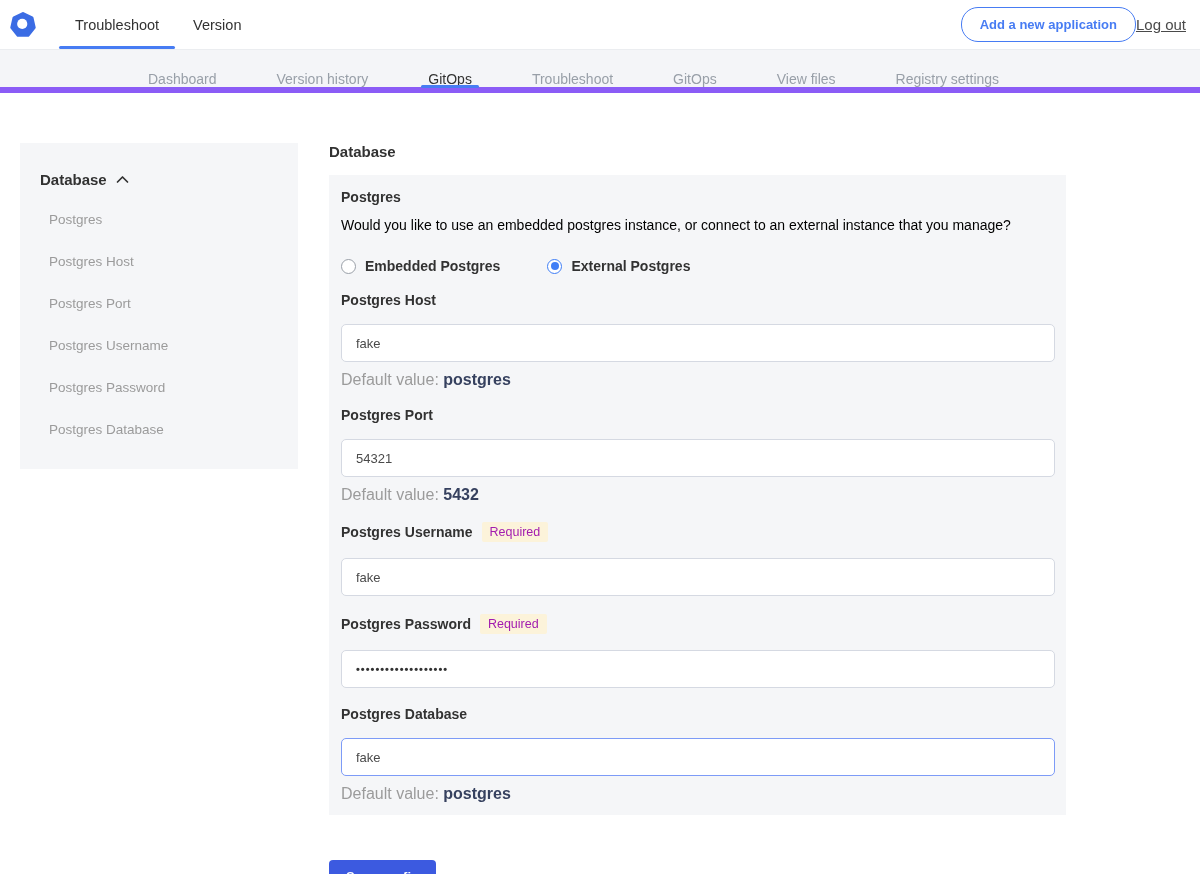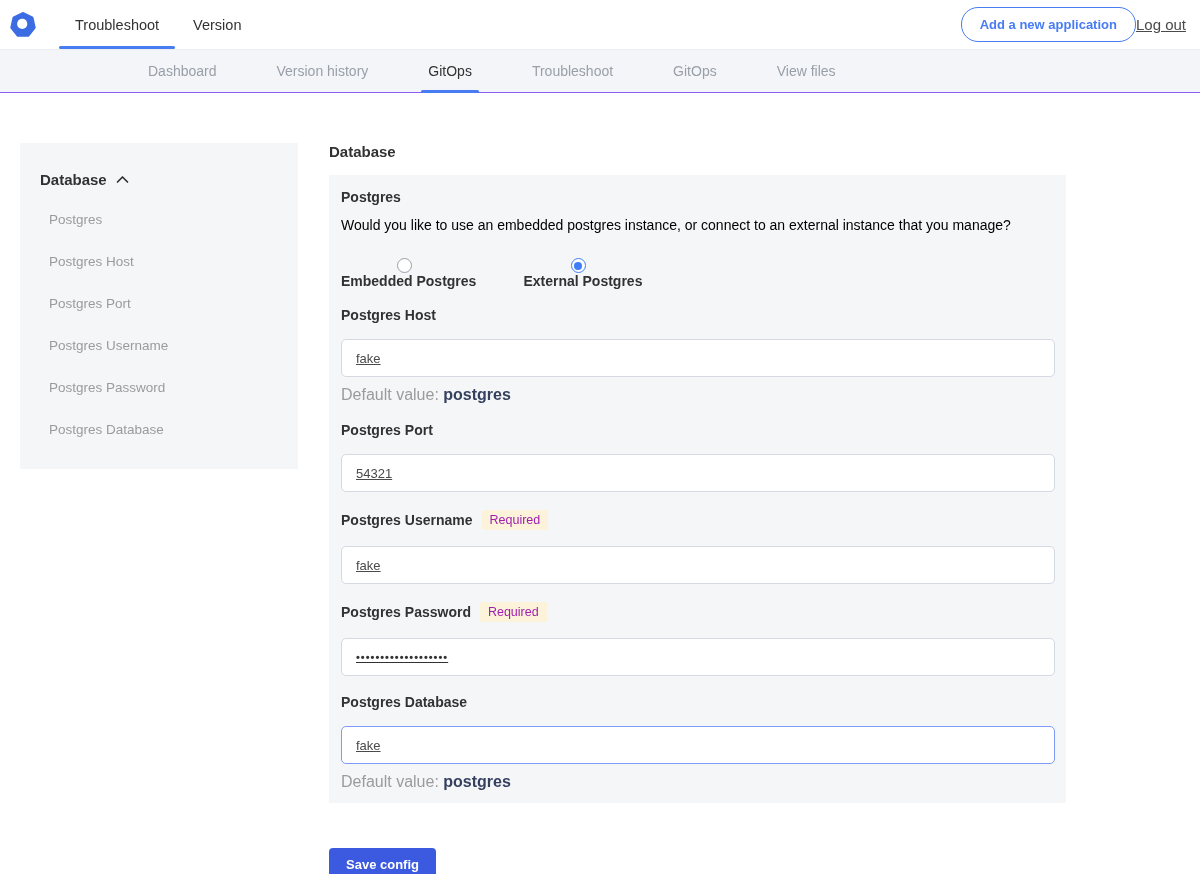--- a/index.html
+++ b/index.html
@@ -15,22 +15,22 @@
     font-size: 14.5px; color: #323232; cursor: pointer; }
   .topnav-tab.active::after { content: ""; position: absolute; left: 1px; right: 1px; bottom: 0;
     height: 3px; background: #477cf3; border-radius: 2px; }
   .topnav-right { margin-left: auto; display: flex; align-items: center; padding-right: 14px; }
   .add-app-btn { border: 1px solid #477cf3; color: #477cf3; background: #fff; border-radius: 17px;
     padding: 9px 18px; font-size: 13px; font-weight: bold; cursor: pointer;
     font-family: "Liberation Sans", sans-serif; }
   .logout-link { font-size: 15px; color: #4a4a4a; cursor: pointer; text-decoration: underline; }
 
   
-  .subnav { height: 43px; background: #f4f5f8; border-bottom: 1px solid #8b5cf6;
-    display: flex; padding-left: 148px; }
+  .subnav { height: 43px; background: #f4f5f8; border-bottom: 6px solid #8b5cf6;
+    display: flex; padding-left: 148px; align-items: flex-end; }
   .subnav-item { position: relative; display: flex; align-items: center; margin-right: 60px;
     font-size: 14px; color: #989fa8; cursor: pointer; white-space: nowrap; }
   .subnav-item.active { color: #323232; }
   .subnav-item.active::after { content: ""; position: absolute; left: -7px; right: -7px; bottom: -1px;
     height: 3px; background: #477cf3; border-radius: 2px; }
 
   
   .content { display: flex; align-items: flex-start; padding: 50px 0 0 20px; }
 
   .sidebar { width: 278px; background: #f5f6f8; padding: 28px 16px 22px 20px; }
@@ -39,35 +39,35 @@
   .sidebar-items { margin-top: 14px; }
   .sidebar-item { font-size: 13.5px; color: #9b9b9b; padding: 10px 0 10px 9px; margin-top: 7px; cursor: pointer; }
 
   .main { margin-left: 31px; width: 737px; }
   .main-heading { font-size: 15px; font-weight: bold; color: #323232; margin: 0 0 15px 0; }
 
   .config-panel { background: #f5f6f8; padding: 14px 12px 12px 12px; }
   .group-label { font-size: 14px; font-weight: bold; color: #323232; }
   .group-desc { margin-top: 12px; font-size: 14px; color: #000000; }
   .radio-row { display: flex; align-items: center; margin-top: 25px; }
-  .radio-option { display: flex; align-items: center; cursor: pointer; margin-right: 47px; flex-direction: column; }
+  .radio-option { display: flex; align-items: center; cursor: pointer; margin-right: 47px; }
   .radio-circle { width: 15px; height: 15px; border-radius: 50%; border: 1px solid #9aa0a8;
     background: #fff; margin-right: 9px; flex: none; position: relative; }
   .radio-circle.selected { border: 1.5px solid #3f7ef6; }
   .radio-circle.selected::after { content: ""; position: absolute; left: 50%; top: 50%;
     width: 8px; height: 8px; margin: -4px 0 0 -4px; border-radius: 50%; background: #3f7ef6; }
   .radio-label { font-size: 14px; font-weight: bold; color: #323232; }
 
   .field-label { display: flex; align-items: center; margin-top: 18px;
     font-size: 14px; font-weight: bold; color: #323232; }
   .required-badge { margin-left: 9px; font-size: 12.5px; font-weight: normal; color: #a21caf;
     background: #fcf3da; padding: 3px 8px; border-radius: 2px; }
   .field-input { display: block; width: 714px; height: 38px; margin-top: 16px; padding: 0 14px;
     border: 1px solid #d5d9e2; border-radius: 5px; background: #fff; font-size: 13px; color: #4a4a4a;
-    font-family: "Liberation Sans", sans-serif; outline: none; text-decoration: underline; }
+    font-family: "Liberation Sans", sans-serif; outline: none; }
   .field-input.focused { border: 1px solid #7d9bf7; }
   .field-input.password { font-size: 11px; letter-spacing: 1px; font-weight: bold; color: #323232; }
   .field-helper { margin-top: 9px; font-size: 16px; color: #9b9b9b; }
   .field-helper b { color: #36415f; font-weight: bold; }
 
   .save-btn { margin: 45px 0 17px 0; background: #3c5ae0; border: none; border-radius: 4px;
     color: #fff; font-size: 13px; font-weight: bold; padding: 9px 17px; cursor: pointer;
     font-family: "Liberation Sans", sans-serif; }
 </style>
 </head>
@@ -105,20 +105,23 @@
       <span>GitOps</span>
     </div>
   <div class="subnav-item">
       <span>Troubleshoot</span>
     </div>
   <div class="subnav-item">
       <span>GitOps</span>
     </div>
   <div class="subnav-item">
       <span>View files</span>
+    </div>
+  <div class="subnav-item">
+      <span>Registry settings</span>
     </div>
 </nav>
 
 <div class="content">
 
   <aside class="sidebar">
     <div class="sidebar-title">
       <span>Database</span>
       <svg width="13" height="9" viewBox="0 0 13 9">
         <polyline points="1.5,7 6.5,2 11.5,7" fill="none" stroke="#323232" stroke-width="1.7" stroke-linecap="round" stroke-linejoin="round"></polyline>
@@ -159,20 +162,24 @@
         <input class="field-input" type="text" value="fake" style="">
         <div class="field-helper">
           <span>Default value:</span>
           <b>postgres</b>
         </div>
       </div>
 
       <div class="field">
         <div class="field-label">Postgres Port</div>
         <input class="field-input" type="text" value="54321" style="">
+        <div class="field-helper">
+          <span>Default value:</span>
+          <b>5432</b>
+        </div>
       </div>
 
       <div class="field">
         <div class="field-label">
           <span>Postgres Username</span>
           <span class="required-badge">Required</span>
         </div>
         <input class="field-input" type="text" value="fake" style="">
       </div>
 

